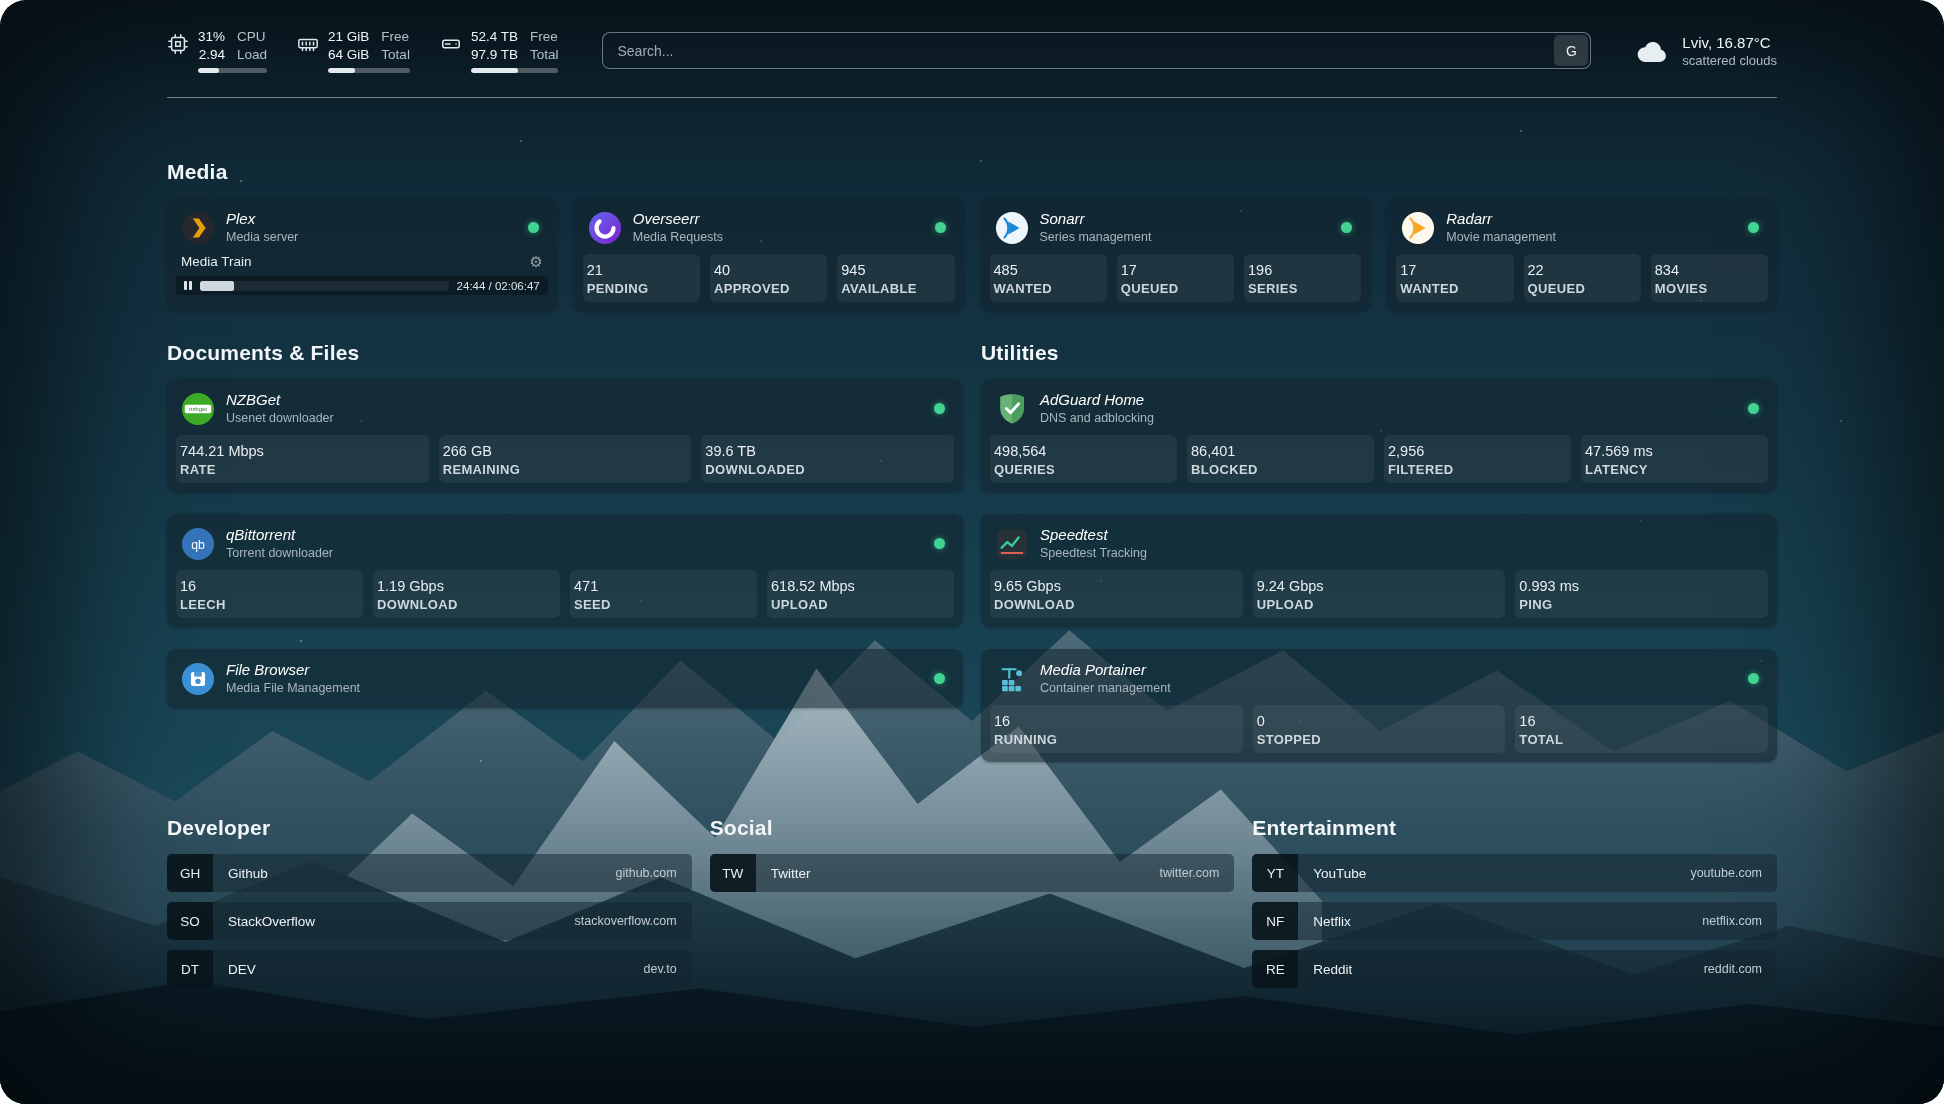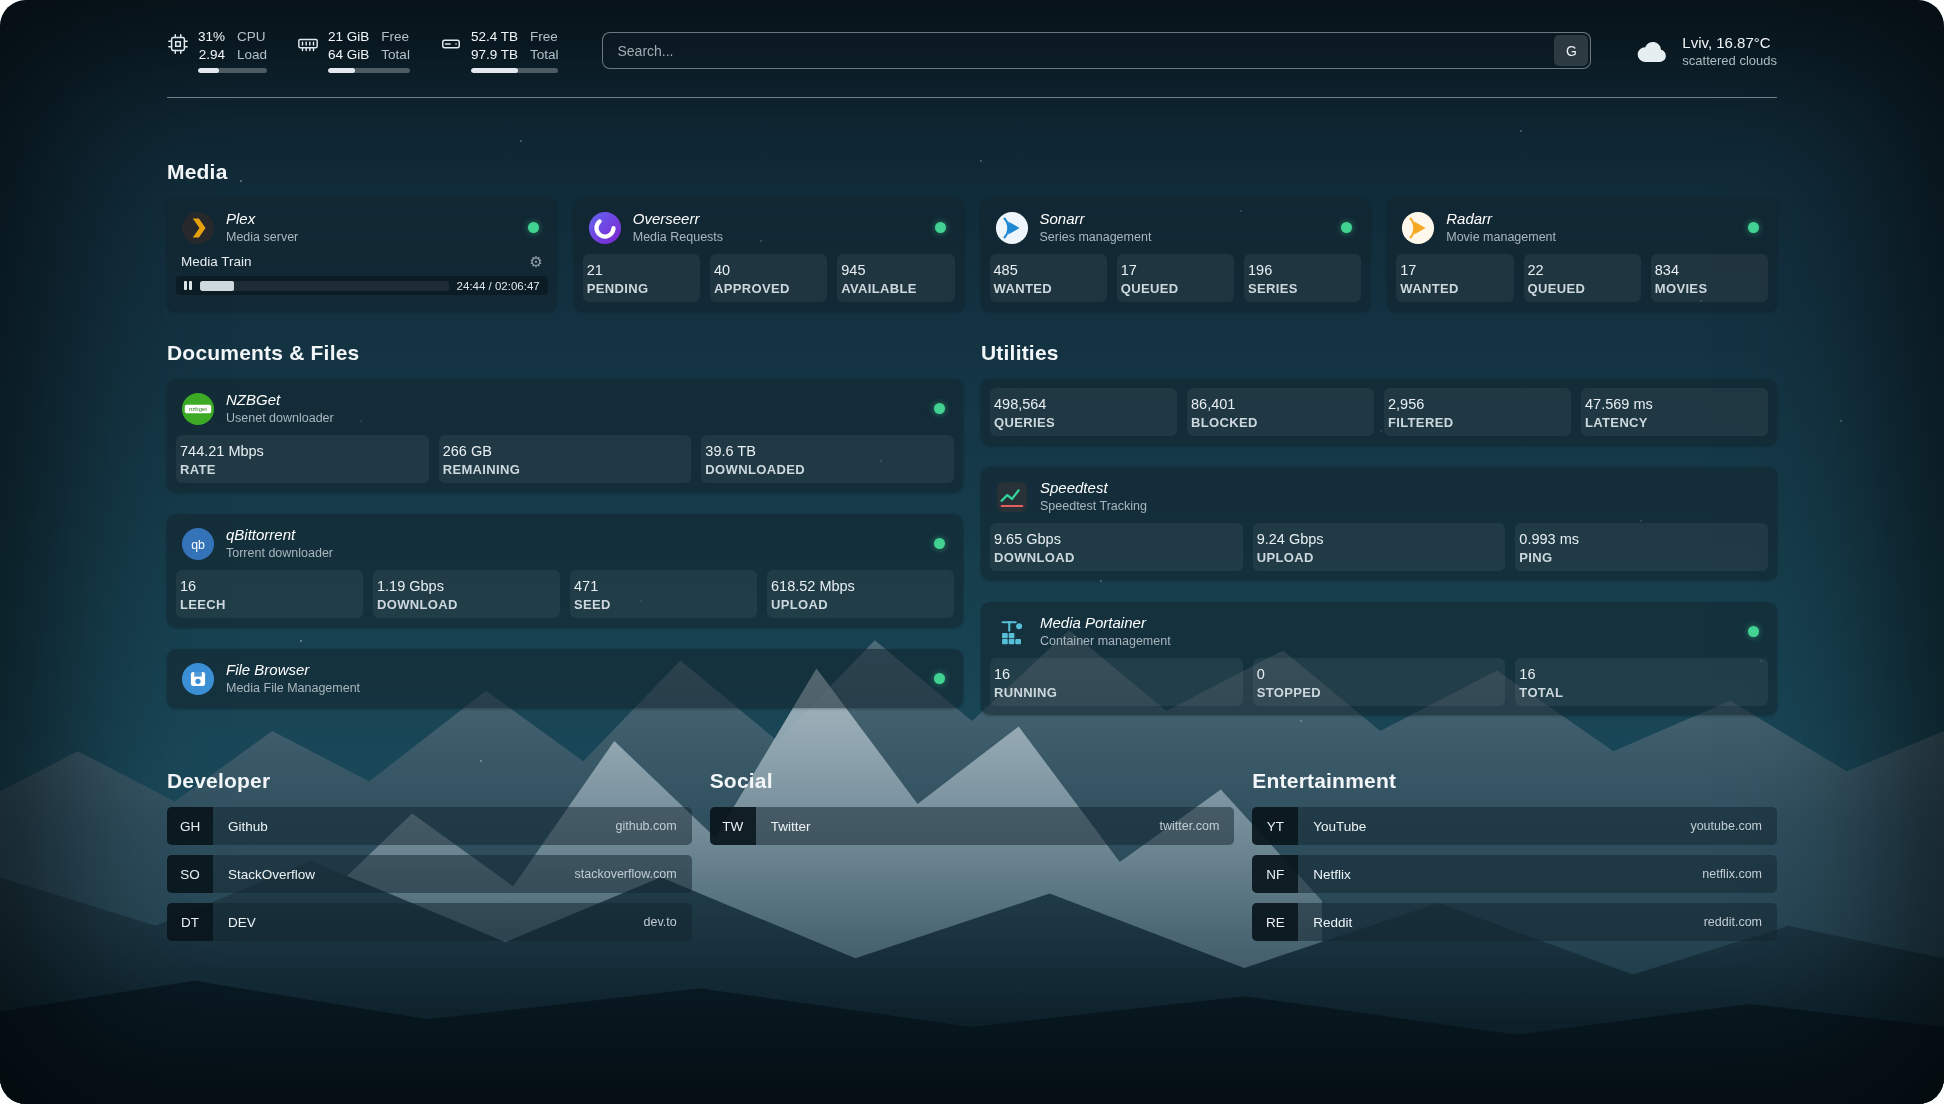--- a/index.html
+++ b/index.html
@@ -402,20 +402,34 @@
             </div>
             <span class="dot"></span>
           </div>
         </div>
       </div>
 
       <div class="col">
         <h2 class="sec">Utilities</h2>
 
         <div class="card">
+          <div class="card-head">
+            <span class="app-icon">
+              <svg viewBox="0 0 36 36">
+                <path d="M18 2.5c5.2 0 10.3 1.5 12.5 2.7V17c0 8.6-5.8 14-12.5 16.3C11.3 31 5.5 25.6 5.5 17V5.2C7.7 4 12.8 2.5 18 2.5z" fill="#67b279"></path>
+                <path d="M18 2.5c5.2 0 10.3 1.5 12.5 2.7V17c0 8.6-5.8 14-12.5 16.3z" fill="#4c9e5f"></path>
+                <path d="M12 17.5l4.5 4.5 8.5-9.5" stroke="#ffffff" stroke-width="3" fill="none" stroke-linecap="round" stroke-linejoin="round"></path>
+              </svg>
+            </span>
+            <div class="app-meta">
+              <div class="app-name">AdGuard Home</div>
+              <div class="app-sub">DNS and adblocking</div>
+            </div>
+            <span class="dot"></span>
+          </div>
           <div class="stats">
             <div class="stat">
               <div class="v">498,564</div>
                 <div class="l">QUERIES</div>
             </div>
             <div class="stat">
               <div class="v">86,401</div>
                 <div class="l">BLOCKED</div>
             </div>
             <div class="stat">

